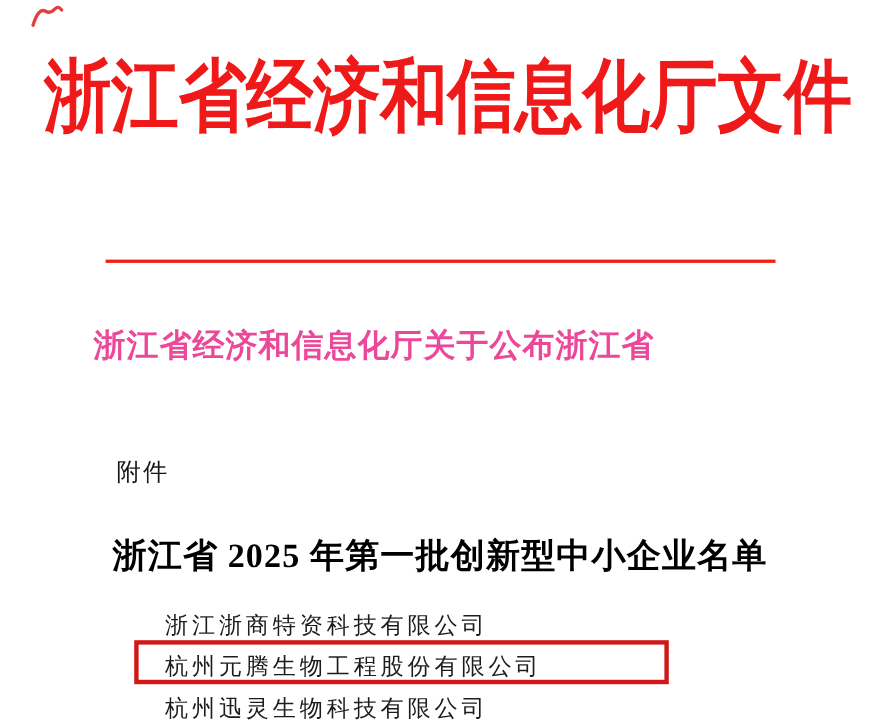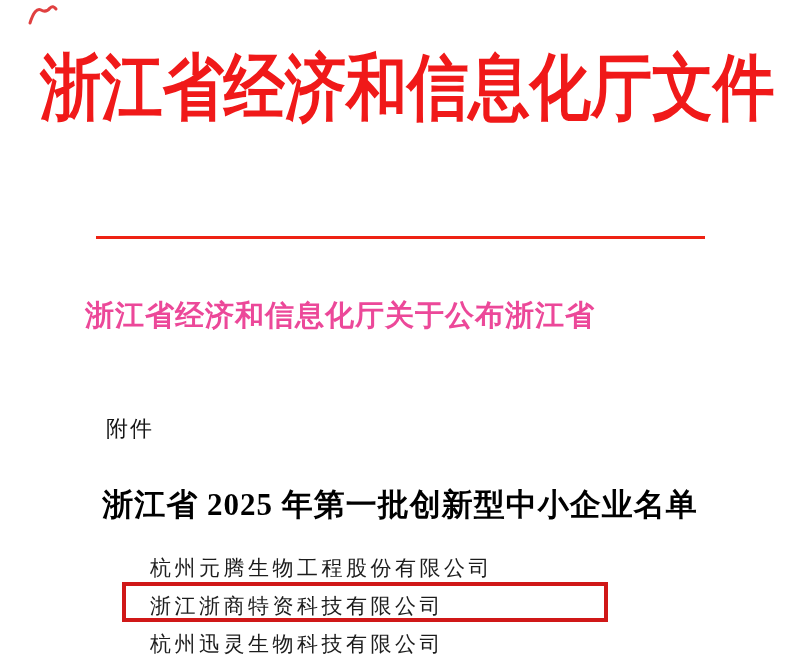--- a/index.html
+++ b/index.html
@@ -82,18 +82,18 @@
     <div>浙江省经济和信息化厅关于公布浙江省</div>
   </div>
 
   <div class="attachment-label">附件</div>
 
   <h2 class="list-title">浙江省 2025 年第一批创新型中小企业名单</h2>
 
   <div class="highlight-box" style="border-color: rgb(208, 24, 24);"></div>
 
   <ul class="company-list">
+    <li class="company">浙江浙商特资科技有限公司</li>
     <li class="company">杭州元腾生物工程股份有限公司</li>
-    <li class="company">浙江浙商特资科技有限公司</li>
     <li class="company">杭州迅灵生物科技有限公司</li>
   </ul>
 
 </div>
 
 </body></html>

